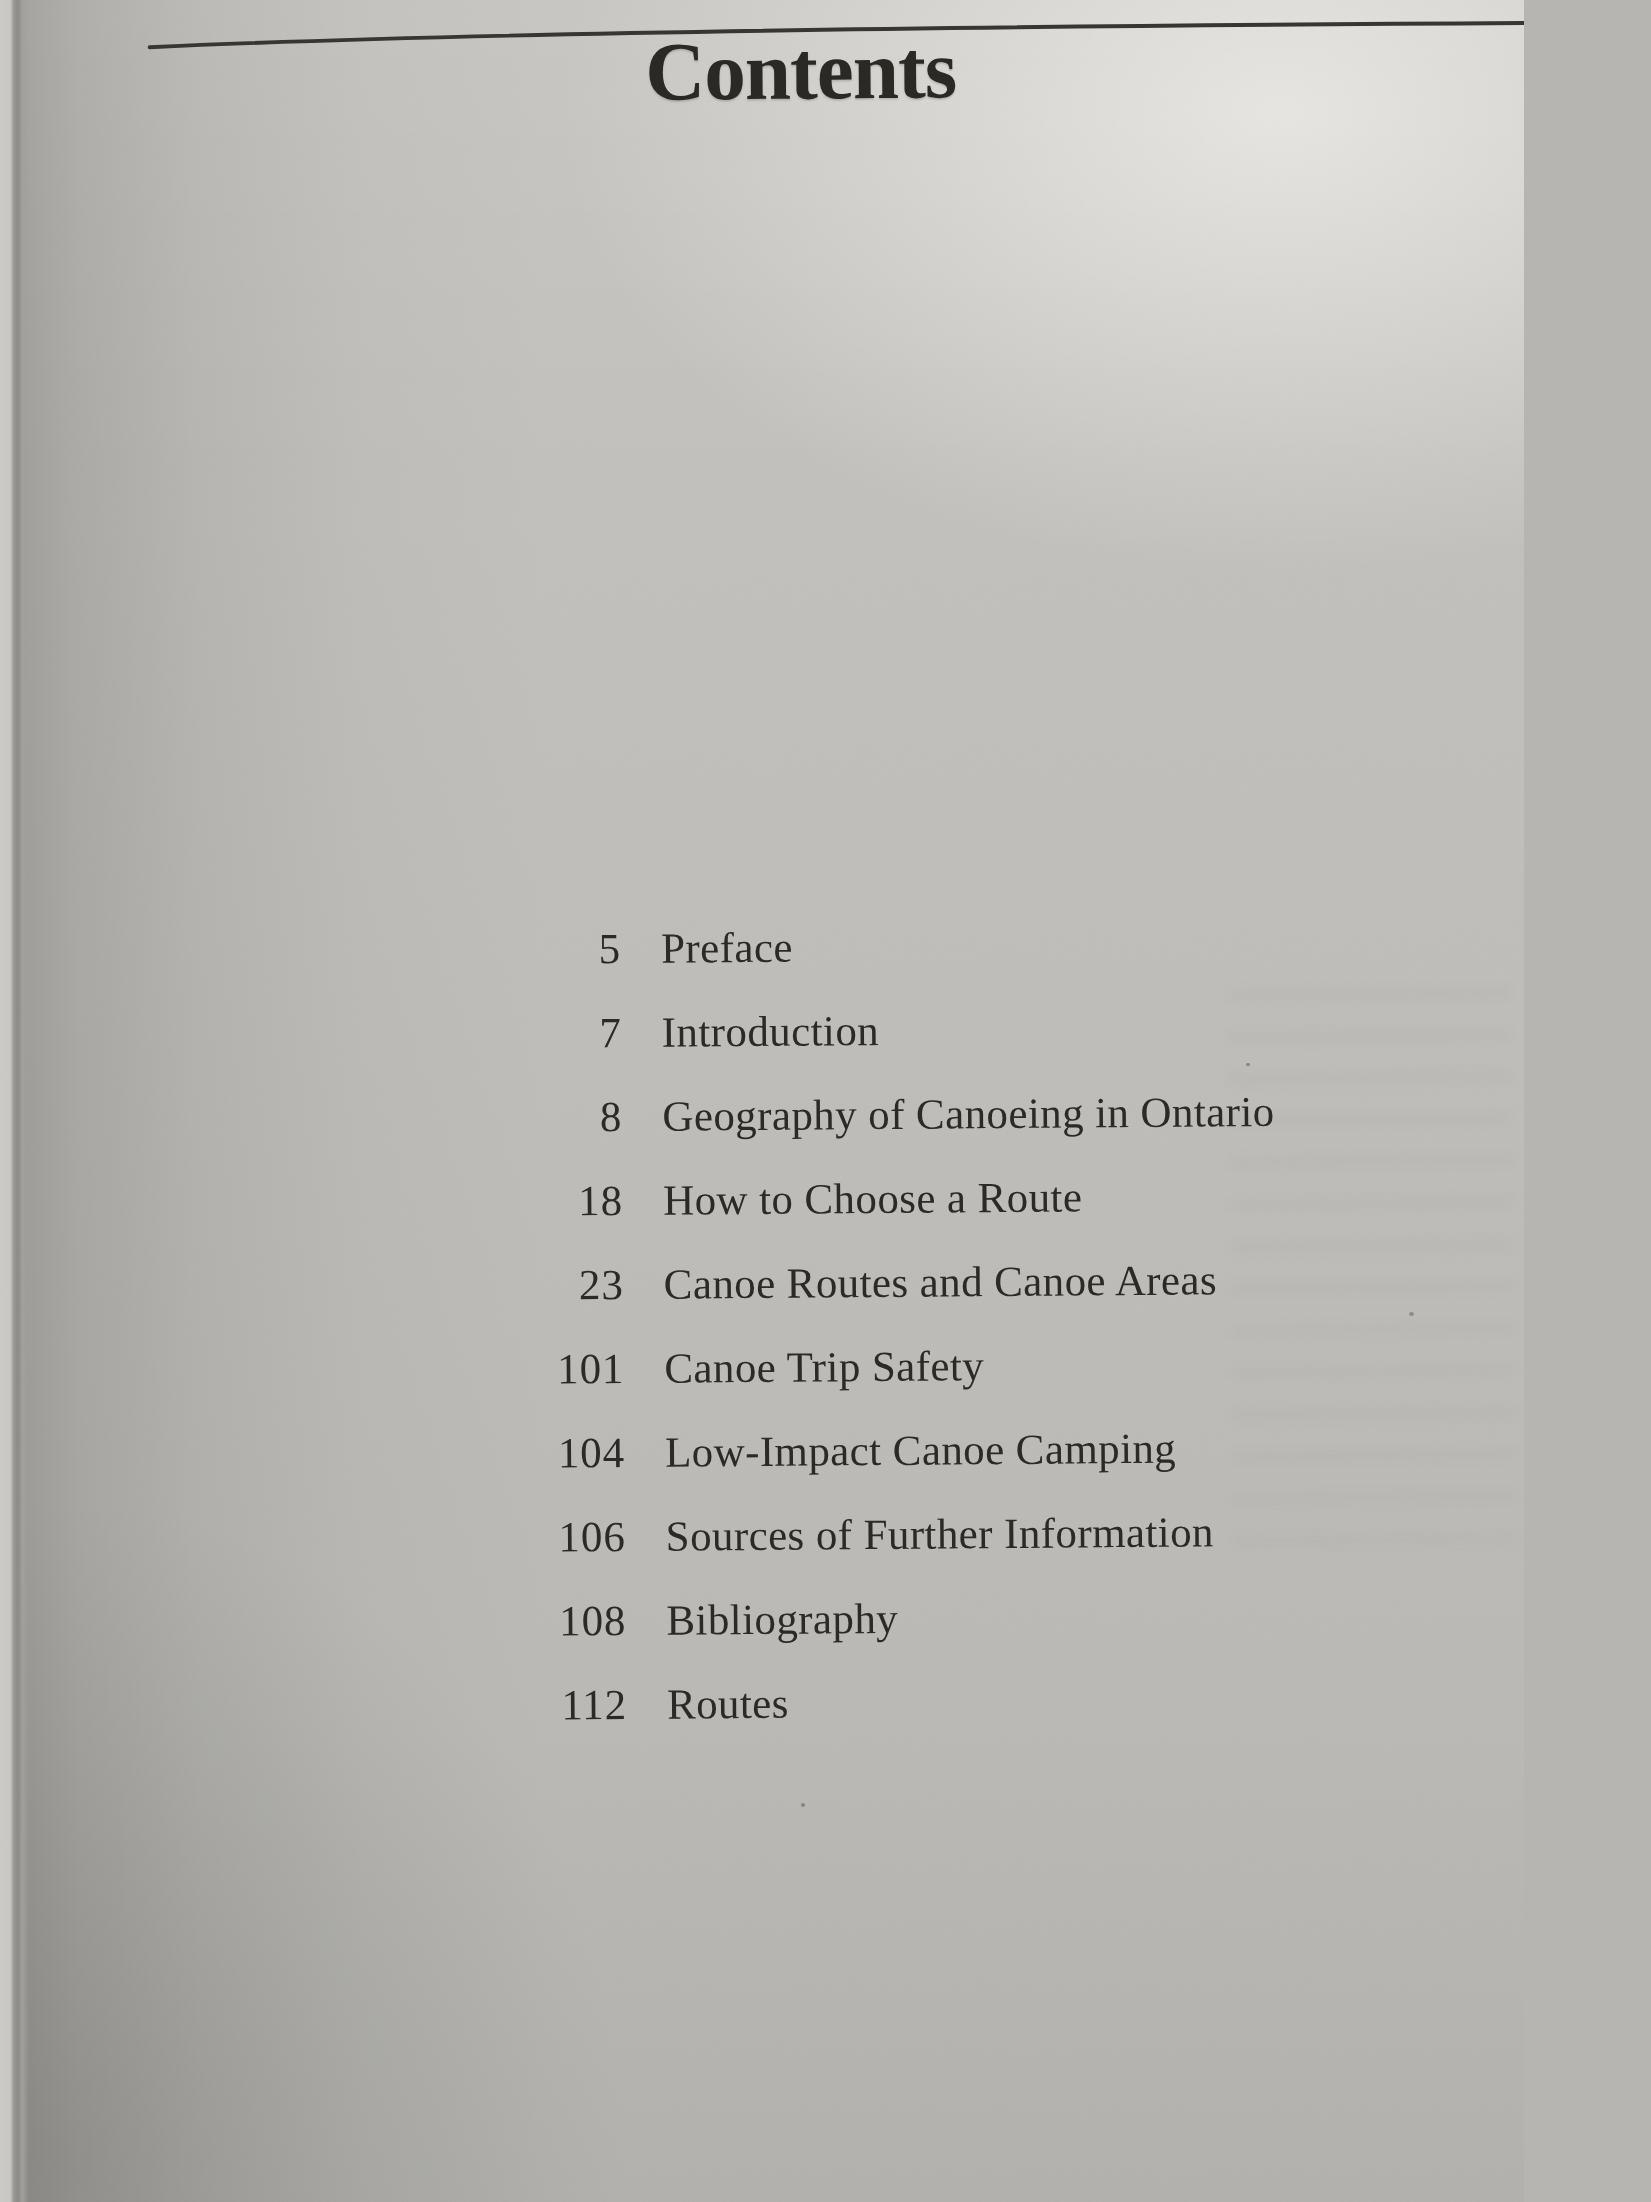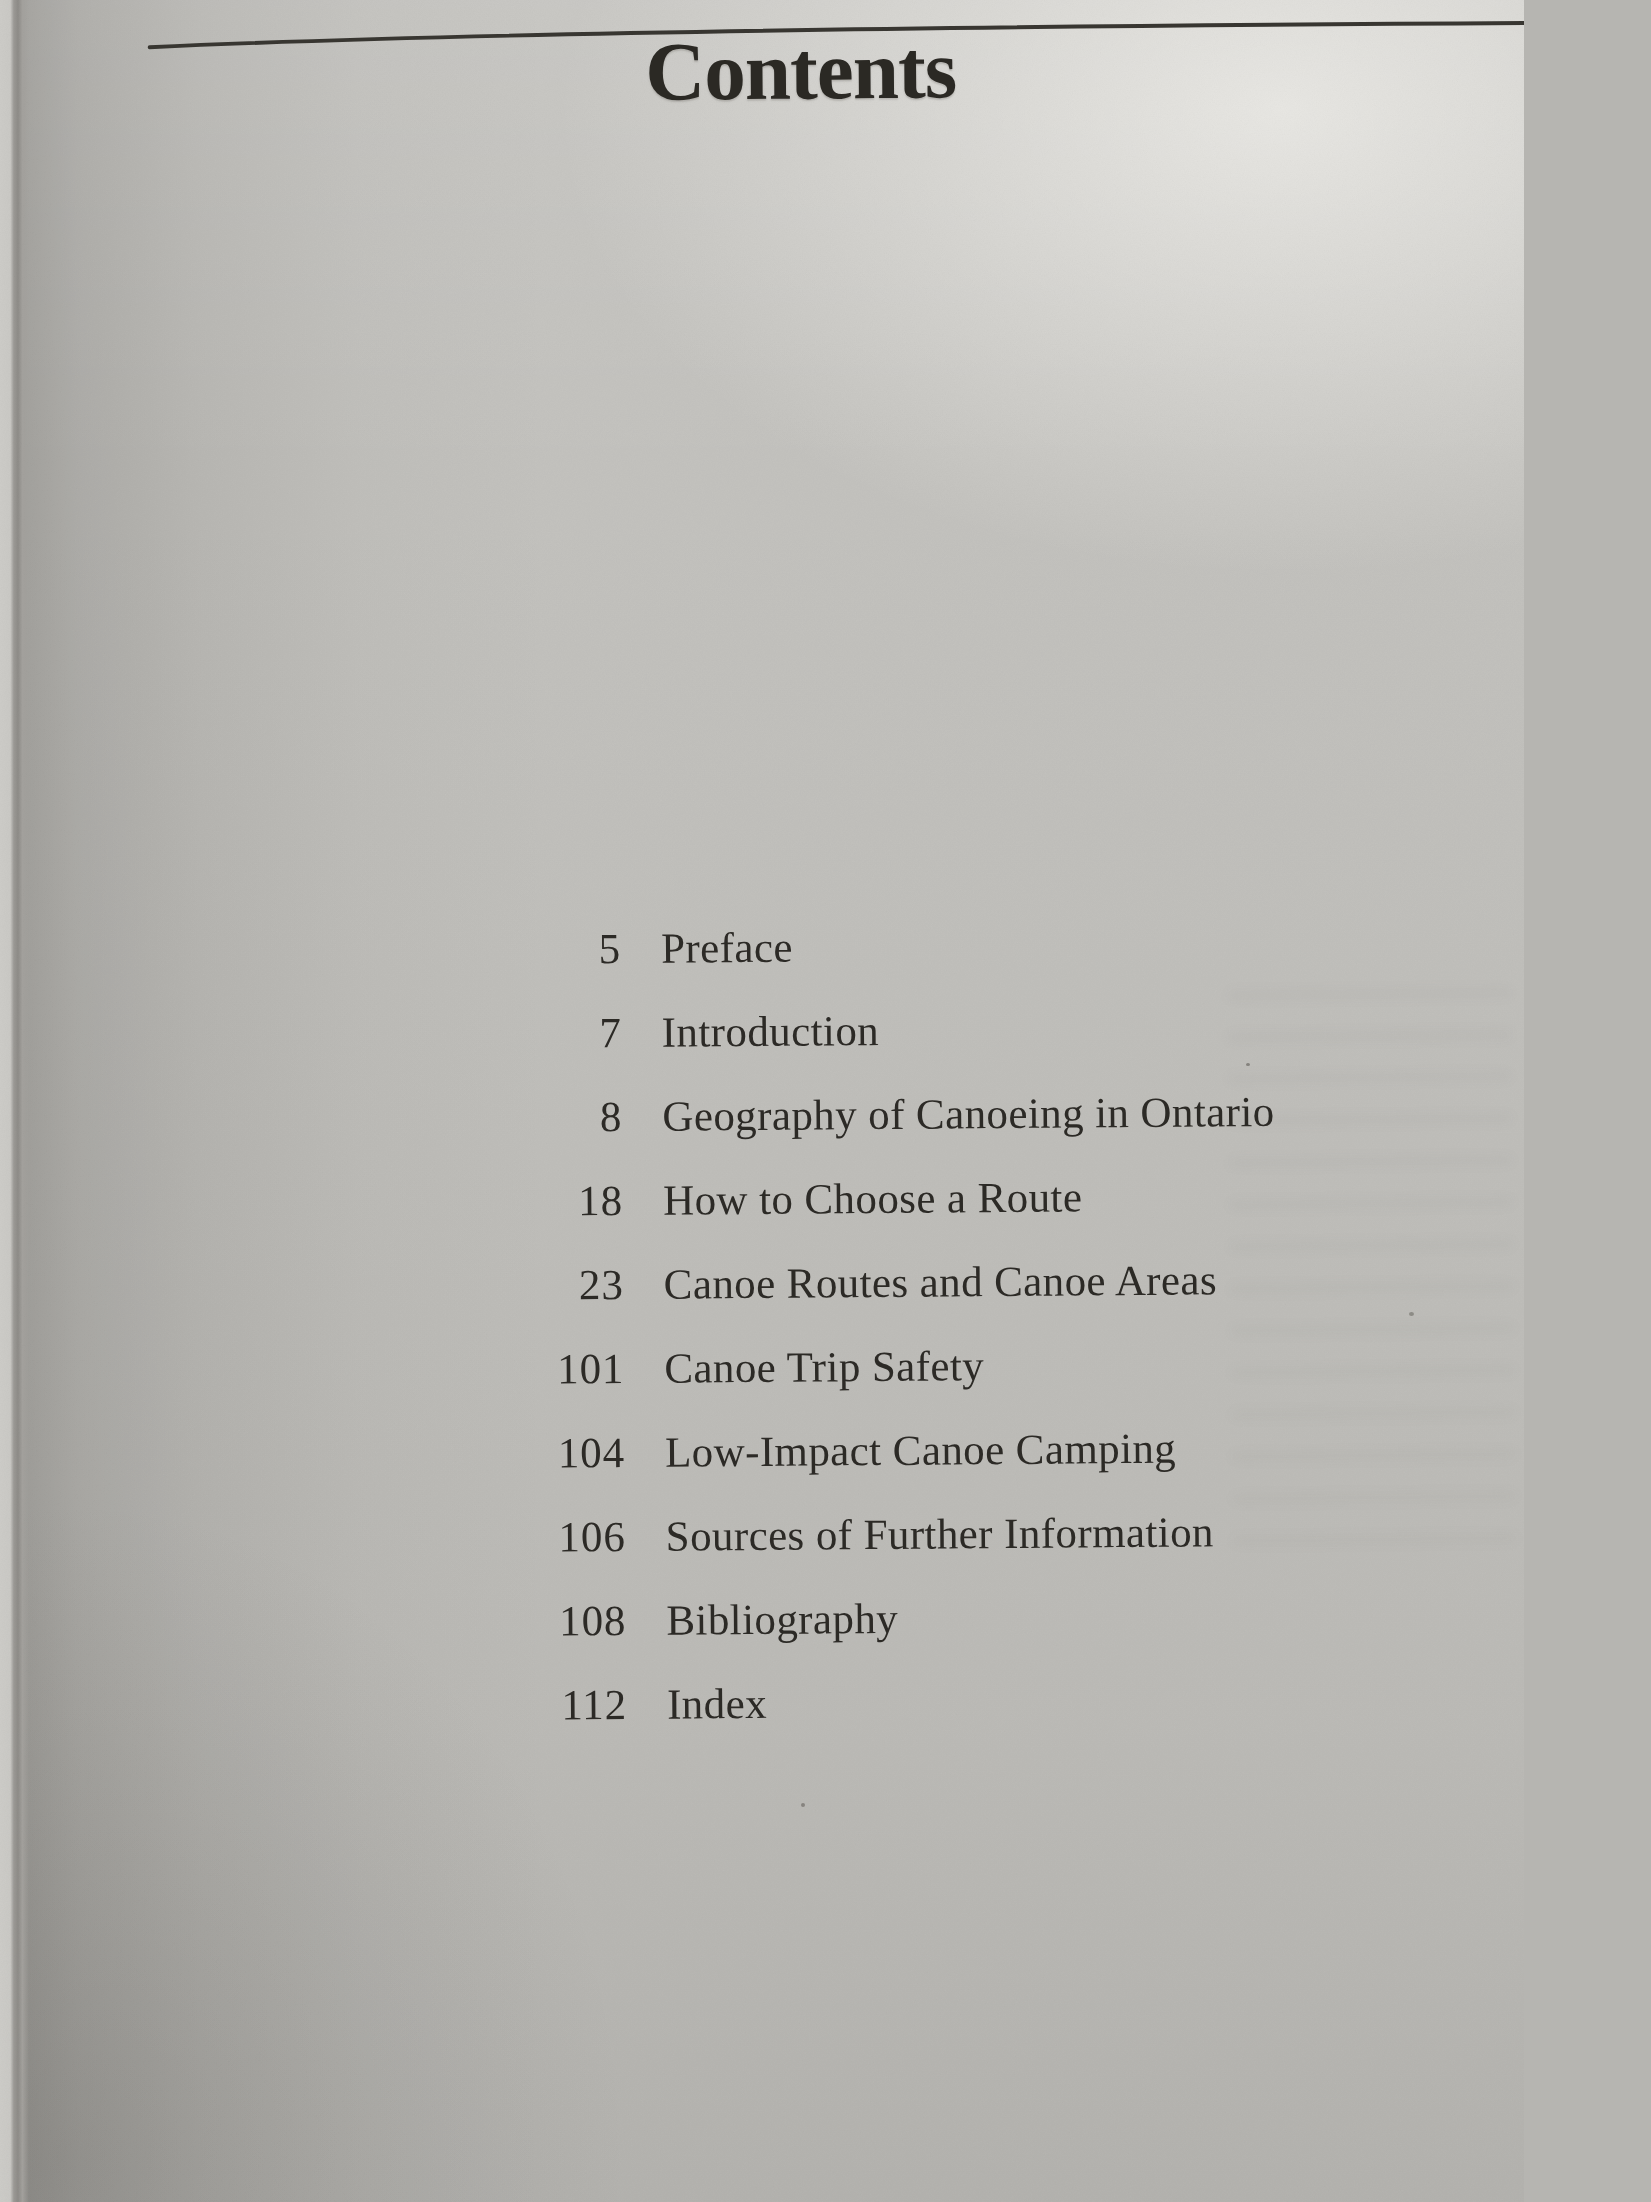--- a/index.html
+++ b/index.html
@@ -167,21 +167,21 @@
         <div class="toc-row">
         <span class="toc-num">106</span>
         <span class="toc-label">Sources of Further Information</span>
       </div>
         <div class="toc-row">
         <span class="toc-num">108</span>
         <span class="toc-label">Bibliography</span>
       </div>
         <div class="toc-row">
         <span class="toc-num">112</span>
-        <span class="toc-label">Index</span>
+        <span class="toc-label">Routes</span>
       </div>
       </div>
   </div>
 
   <div class="speck s1"></div>
   <div class="speck s2"></div>
   <div class="speck s3"></div>
 
   <svg class="grain" width="1652" height="2203" viewBox="0 0 1920 2560">
     <filter id="grainF">

